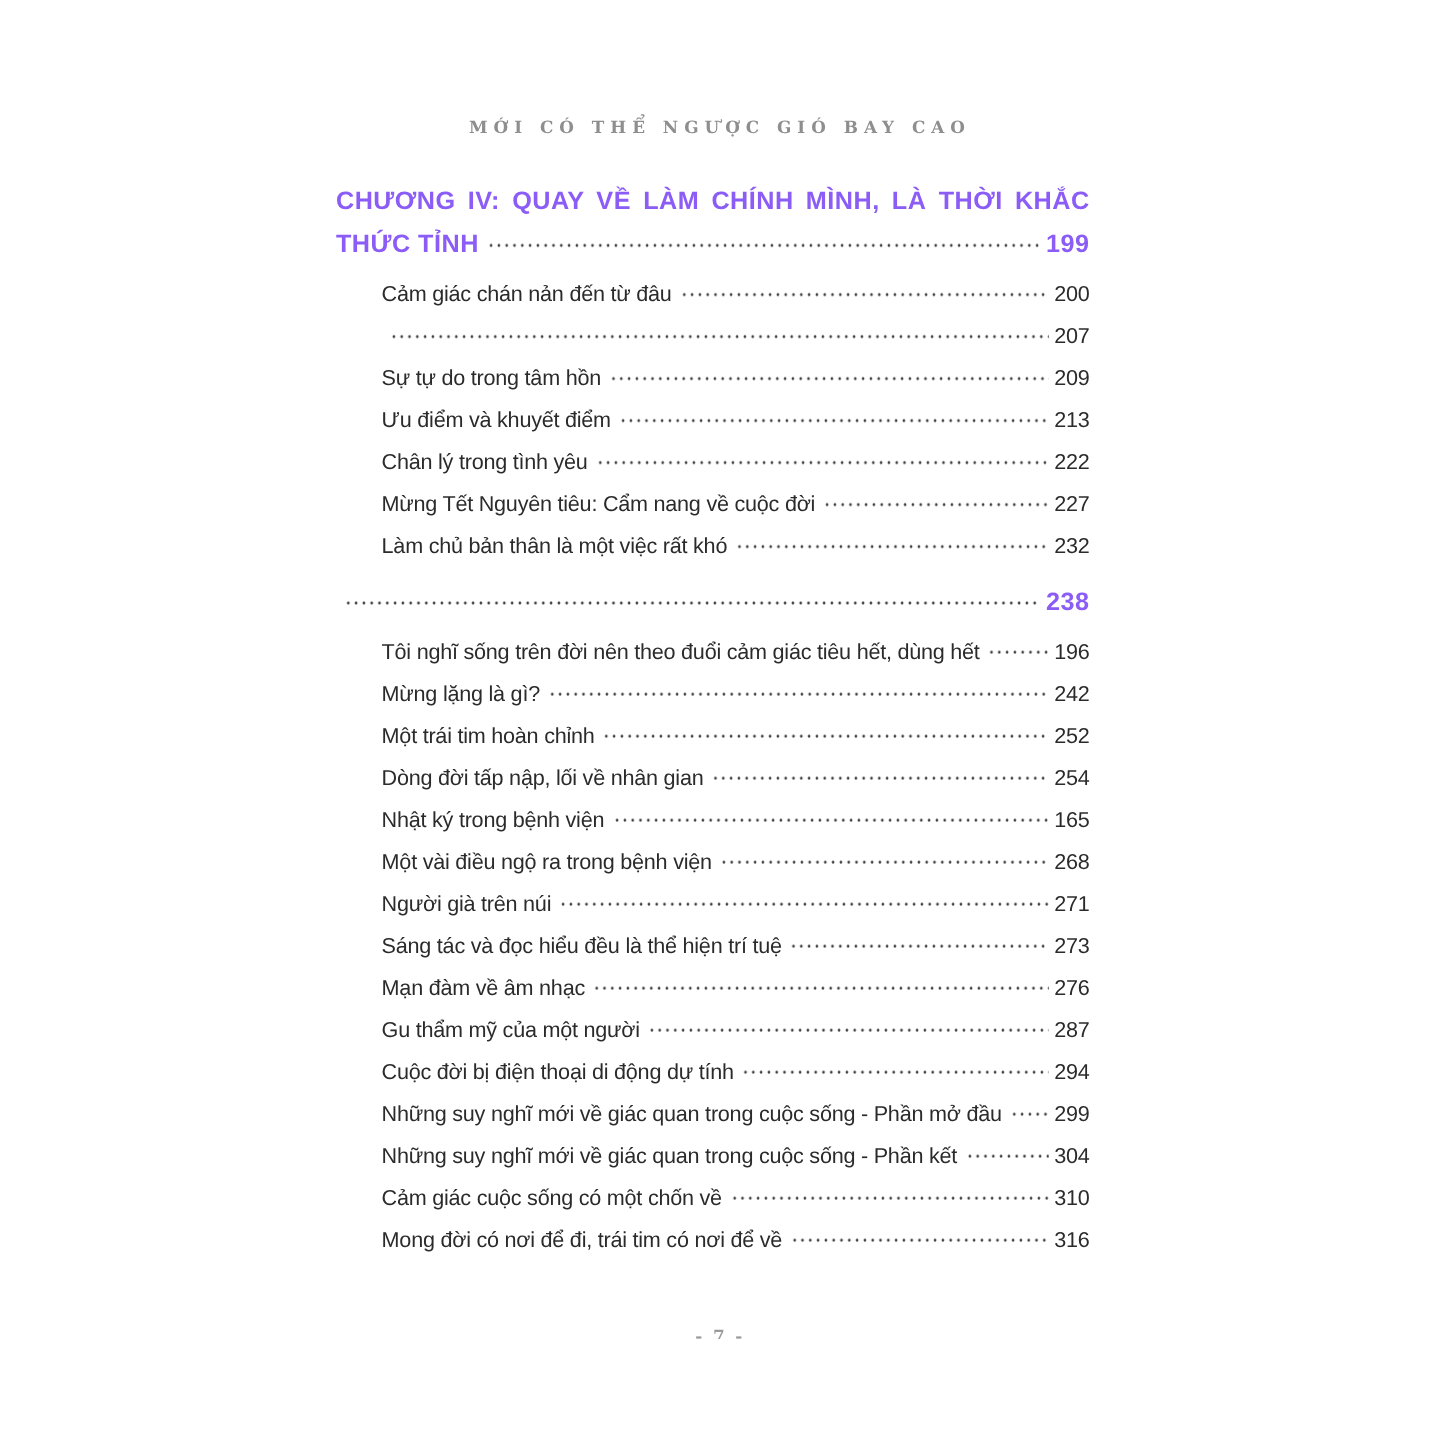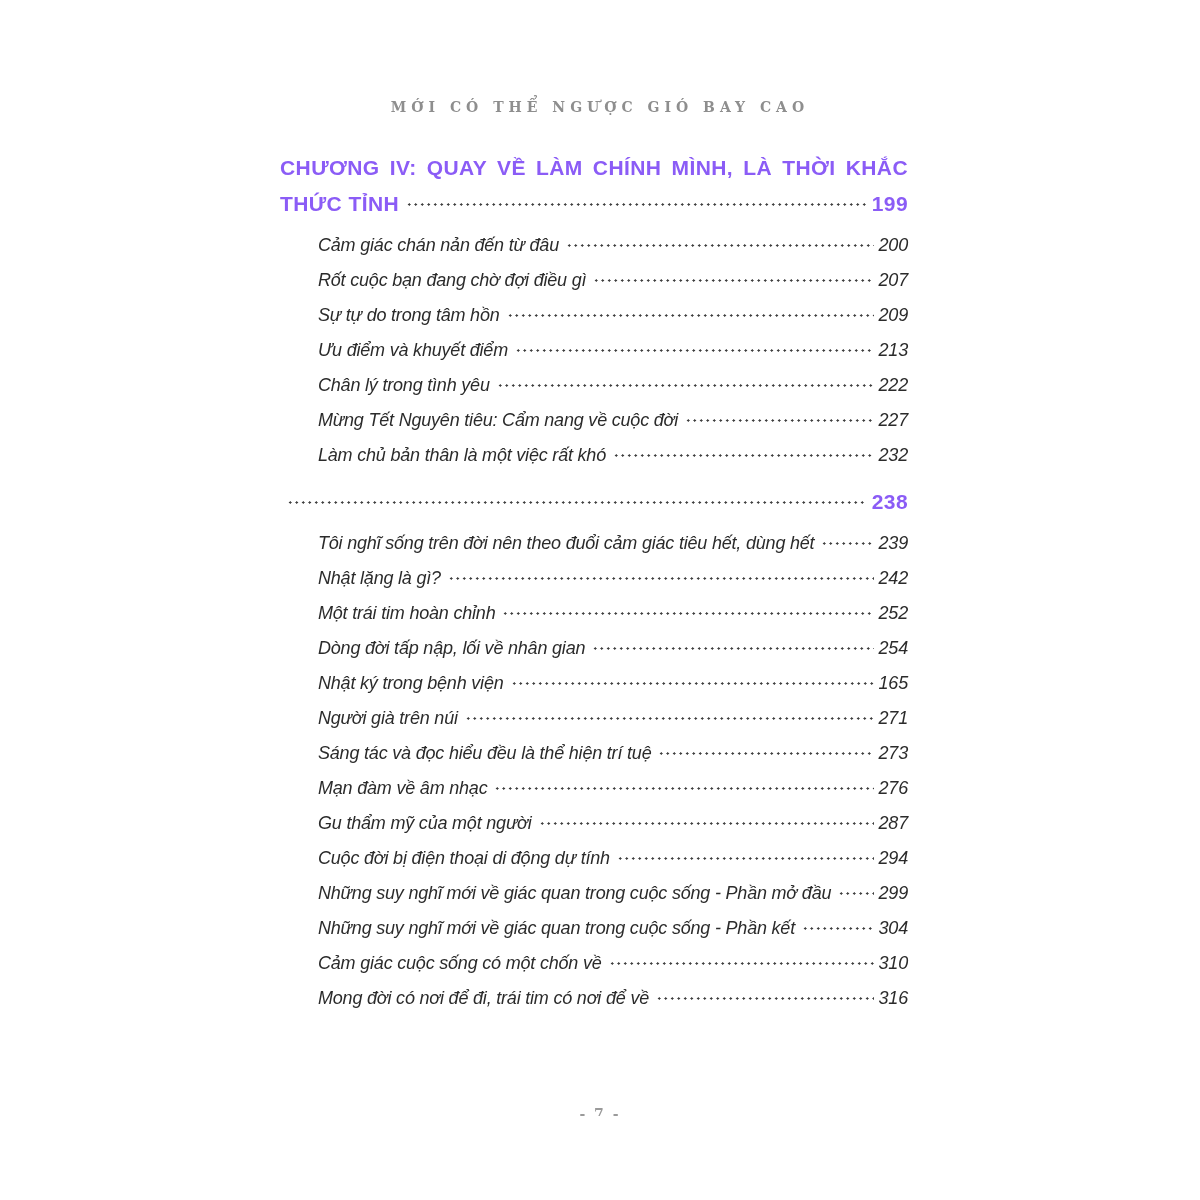--- a/index.html
+++ b/index.html
@@ -76,21 +76,20 @@
     white-space: nowrap;
   }
   .entries {
     padding-left: 38px;
     margin-top: 6px;
   }
   .entry {
     font-size: 18px;
     letter-spacing: -0.2px;
     color: #2b2b2b;
-    font-style: italic;
   }
   .entry .pagenum {
     font-size: 18px;
   }
   .page-footer {
     position: absolute;
     top: 1106px;
     left: 0;
     right: 0;
     text-align: center;
@@ -115,21 +114,20 @@
           <span class="leader"></span>
           <span class="pagenum">199</span>
         </div>
         <div class="entries">
           <div class="row entry">
             <span class="label">Cảm giác chán nản đến từ đâu</span>
             <span class="leader"></span>
             <span class="pagenum">200</span>
           </div>
           <div class="row entry">
-            <span class="label">Rốt cuộc bạn đang chờ đợi điều gì</span>
             <span class="leader"></span>
             <span class="pagenum">207</span>
           </div>
           <div class="row entry">
             <span class="label">Sự tự do trong tâm hồn</span>
             <span class="leader"></span>
             <span class="pagenum">209</span>
           </div>
           <div class="row entry">
             <span class="label">Ưu điểm và khuyết điểm</span>
@@ -155,41 +153,46 @@
       </section>
       <section class="toc-section">
         <div class="row heading-row heading-line">
           <span class="leader"></span>
           <span class="pagenum">238</span>
         </div>
         <div class="entries">
           <div class="row entry">
             <span class="label">Tôi nghĩ sống trên đời nên theo đuổi cảm giác tiêu hết, dùng hết</span>
             <span class="leader"></span>
-            <span class="pagenum">239</span>
-          </div>
-          <div class="row entry">
-            <span class="label">Nhật lặng là gì?</span>
+            <span class="pagenum">196</span>
+          </div>
+          <div class="row entry">
+            <span class="label">Mừng lặng là gì?</span>
             <span class="leader"></span>
             <span class="pagenum">242</span>
           </div>
           <div class="row entry">
             <span class="label">Một trái tim hoàn chỉnh</span>
             <span class="leader"></span>
             <span class="pagenum">252</span>
           </div>
           <div class="row entry">
             <span class="label">Dòng đời tấp nập, lối về nhân gian</span>
             <span class="leader"></span>
             <span class="pagenum">254</span>
           </div>
           <div class="row entry">
             <span class="label">Nhật ký trong bệnh viện</span>
             <span class="leader"></span>
             <span class="pagenum">165</span>
+          </div>
+          <div class="row entry">
+            <span class="label">Một vài điều ngộ ra trong bệnh viện</span>
+            <span class="leader"></span>
+            <span class="pagenum">268</span>
           </div>
           <div class="row entry">
             <span class="label">Người già trên núi</span>
             <span class="leader"></span>
             <span class="pagenum">271</span>
           </div>
           <div class="row entry">
             <span class="label">Sáng tác và đọc hiểu đều là thể hiện trí tuệ</span>
             <span class="leader"></span>
             <span class="pagenum">273</span>

